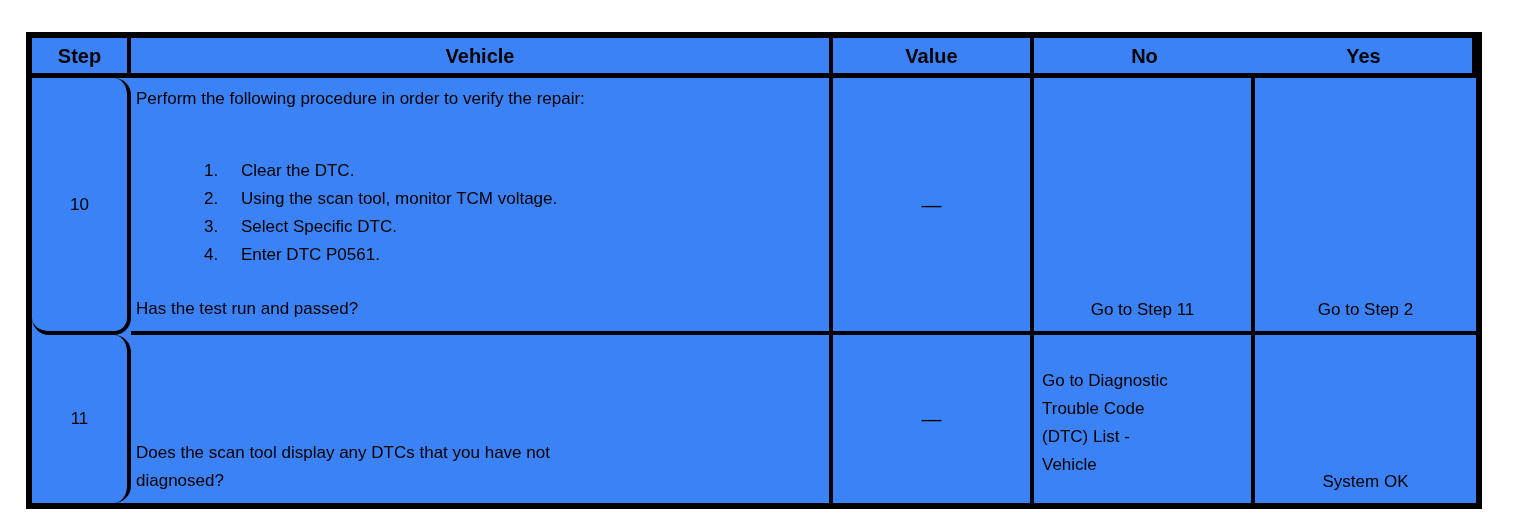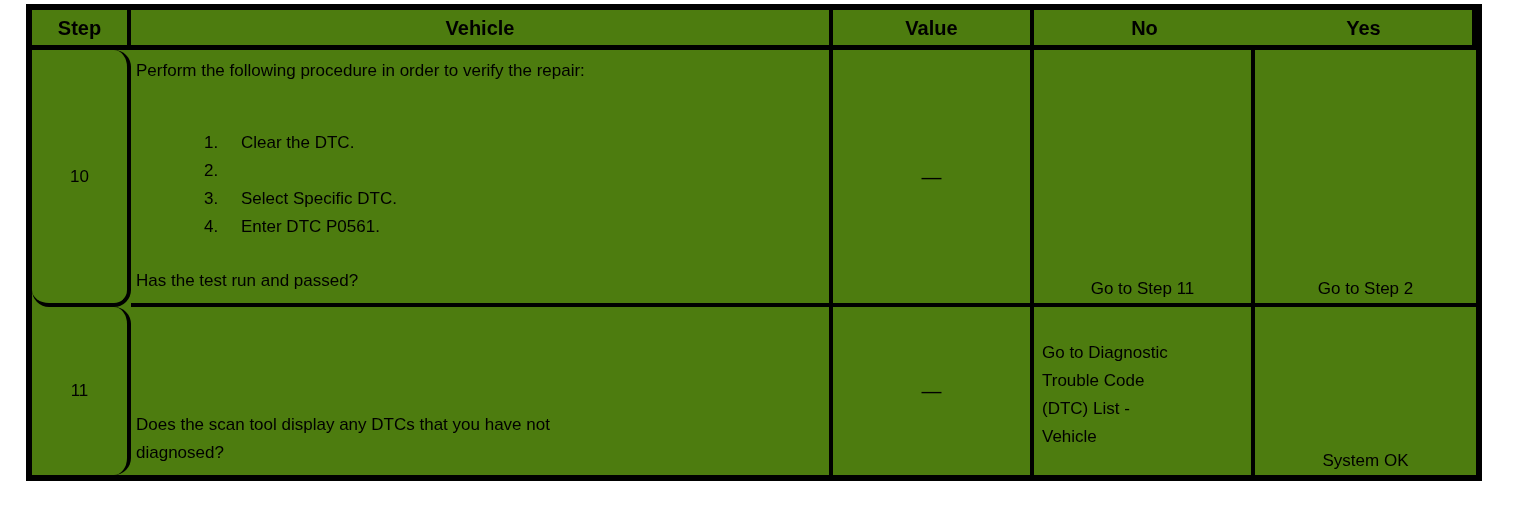--- a/index.html
+++ b/index.html
@@ -8,26 +8,26 @@
     width: 1536px;
     height: 522px;
     background: #ffffff;
     font-family: "Liberation Sans", sans-serif;
     color: #000000;
     overflow: hidden;
   }
   .diag-table {
     position: absolute;
     left: 26px;
-    top: 4px;
+    top: 32px;
     display: grid;
     grid-template-columns: 99px 702px 201px 221px 221px;
     grid-template-rows: 40px 257px 168px;
     border: 6px solid #000000;
-    background: #4d7c0f;
+    background: #3b82f6;
   }
   .cell {
     box-sizing: border-box;
     border-right: 4px solid #000000;
     border-bottom: 4px solid #000000;
     font-size: 17px;
     line-height: 28px;
     overflow: hidden;
   }
   .cell.col-last { border-right: none; }
@@ -69,20 +69,21 @@
     align-items: center;
     justify-content: center;
     font-size: 20px;
   }
   .cell.answer-bottom-center {
     display: flex;
     flex-direction: column;
     justify-content: flex-end;
     align-items: center;
     text-align: left;
+    padding-bottom: 7px;
   }
   .cell.answer-bottom-left {
     display: flex;
     flex-direction: column;
     justify-content: flex-end;
     align-items: flex-start;
     text-align: left;
     padding: 0 4px 24px 8px;
   }
 </style>
@@ -101,20 +102,21 @@
     <div class="cell step-cell">10</div>
     <div class="cell action-cell">
       <div class="action-intro">Perform the following procedure in order to verify the repair:</div>
       <ol class="action-list">
         <li>
           <span class="li-num">1.</span>
           <span class="li-text">Clear the DTC.</span>
         </li>
         <li>
           <span class="li-num">2.</span>
+          <span class="li-text">Using the scan tool, monitor TCM voltage.</span>
         </li>
         <li>
           <span class="li-num">3.</span>
           <span class="li-text">Select Specific DTC.</span>
         </li>
         <li>
           <span class="li-num">4.</span>
           <span class="li-text">Enter DTC P0561.</span>
         </li>
       </ol>

